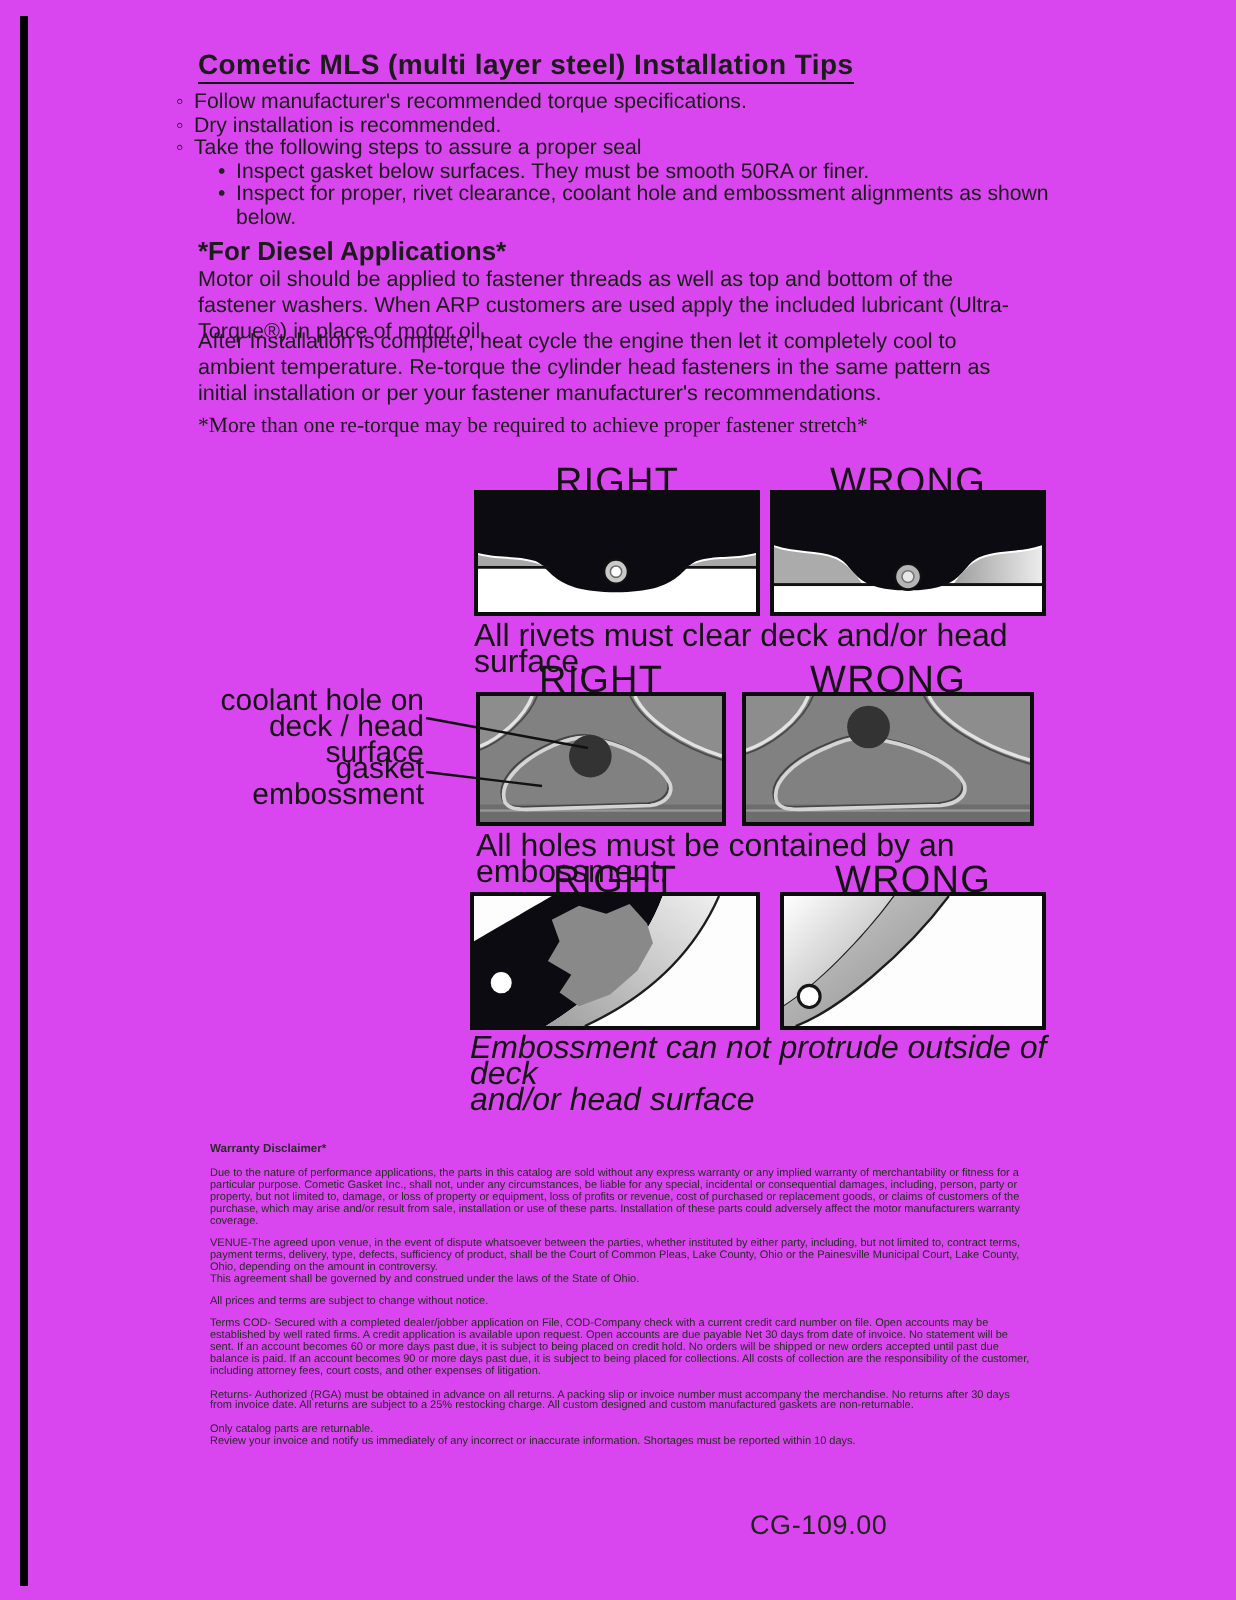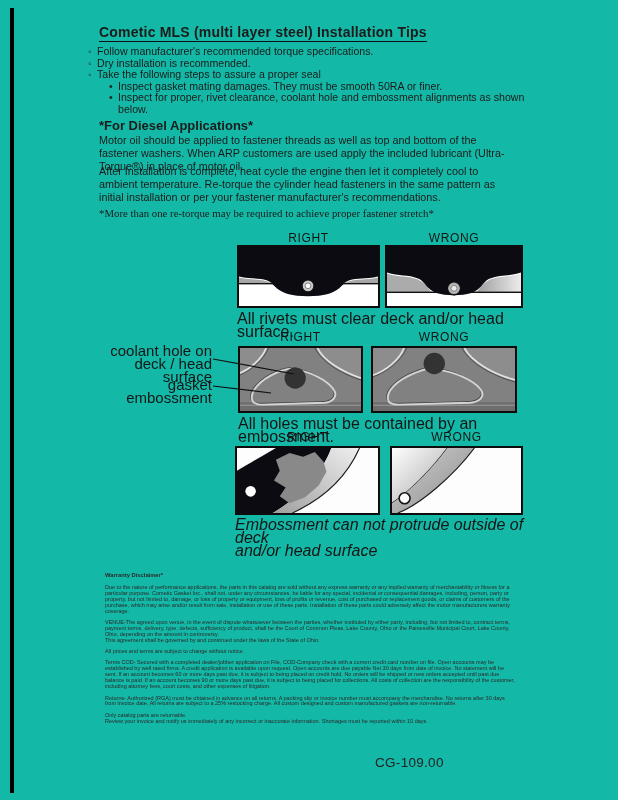--- a/index.html
+++ b/index.html
@@ -1,35 +1,35 @@
 <!DOCTYPE html>
 <html><head>
 <meta charset="utf-8">
 <style>
   html,body{margin:0;padding:0;background:#ffffff;}
   .page{
-    position:relative;width:618px;height:800px;background:#14b8a6;overflow:hidden;
+    position:relative;width:618px;height:800px;background:#d946ef;overflow:hidden;
     font-family:"Liberation Sans", sans-serif;color:#1b1b1b;
   }
   .edge-bar{position:absolute;left:10px;top:8px;width:4px;height:785px;background:#000;}
   .abs{position:absolute;}
   .title{
     left:99px;top:24px;font-size:14px;font-weight:700;letter-spacing:.2px;
     border-bottom:1.6px solid #111;padding-bottom:1px;white-space:nowrap;
   }
   .bullets{left:88px;top:46px;width:440px;font-size:10.6px;line-height:11.6px;}
   .b-row{display:flex;}
   .b-glyph{width:9px;flex:0 0 9px;color:#222;}
   .b-sub{margin-left:21px;}
   .h2{left:99px;top:118px;font-size:13px;font-weight:700;}
   .para{font-size:10.8px;line-height:13px;color:#1b1b1b;}
   .p1{left:99px;top:134px;width:412px;}
   .p2{left:99px;top:165px;width:420px;}
   .note{left:99px;top:207px;width:420px;font-family:Liberation Serif, serif;}
-  .rw-label{font-size:12px;letter-spacing:.6px;color:#141414;text-align:center;}
+  .rw-label{font-size:19px;letter-spacing:.6px;color:#141414;text-align:center;}
   .panel{border:2px solid #0c0c0c;box-sizing:border-box;background:#fff;}
   .panel svg{display:block;width:100%;height:100%;}
   .caption{font-size:16px;line-height:13px;color:#151515;}
   .prewrap{white-space:pre-line;}
   .anno{font-size:15px;line-height:13px;text-align:right;color:#151515;}
   .overlay{left:0;top:0;width:618px;height:800px;pointer-events:none;}
   .fineprint{left:105px;top:573px;width:411px;font-size:5.5px;line-height:5.9px;color:#2a2a2a;}
   .fineprint .fp-h{font-size:5.8px;font-weight:700;margin:0 0 6px 0;}
   .fineprint p{margin:0 0 5.5px 0;}
   .footer-code{left:375px;top:755px;font-size:13.5px;letter-spacing:.3px;color:#222;}
@@ -50,21 +50,21 @@
     <div class="b-row">
       <span class="b-glyph">◦</span>
       <span>Dry installation is recommended.</span>
     </div>
     <div class="b-row">
       <span class="b-glyph">◦</span>
       <span>Take the following steps to assure a proper seal</span>
     </div>
     <div class="b-row b-sub">
       <span class="b-glyph">•</span>
-      <span>Inspect gasket mating damages.  They must be smooth 50RA or finer.</span>
+      <span>Inspect gasket below surfaces.  They must be smooth 50RA or finer.</span>
     </div>
     <div class="b-row b-sub">
       <span class="b-glyph">•</span>
       <span>Inspect for proper, rivet clearance, coolant hole and embossment alignments as shown below.</span>
     </div>
   </div>
 
   <div class="abs h2">*For Diesel Applications*</div>
   <div class="abs para p1">Motor oil should be applied to fastener threads as well as top and bottom of the fastener washers. When ARP customers are used apply the included lubricant (Ultra-Torque®) in place of motor oil.</div>
   <div class="abs para p2">After Installation is complete, heat cycle the engine then let it completely cool to ambient temperature. Re-torque the cylinder head fasteners in the same pattern as initial installation or per your fastener manufacturer's recommendations.</div>

